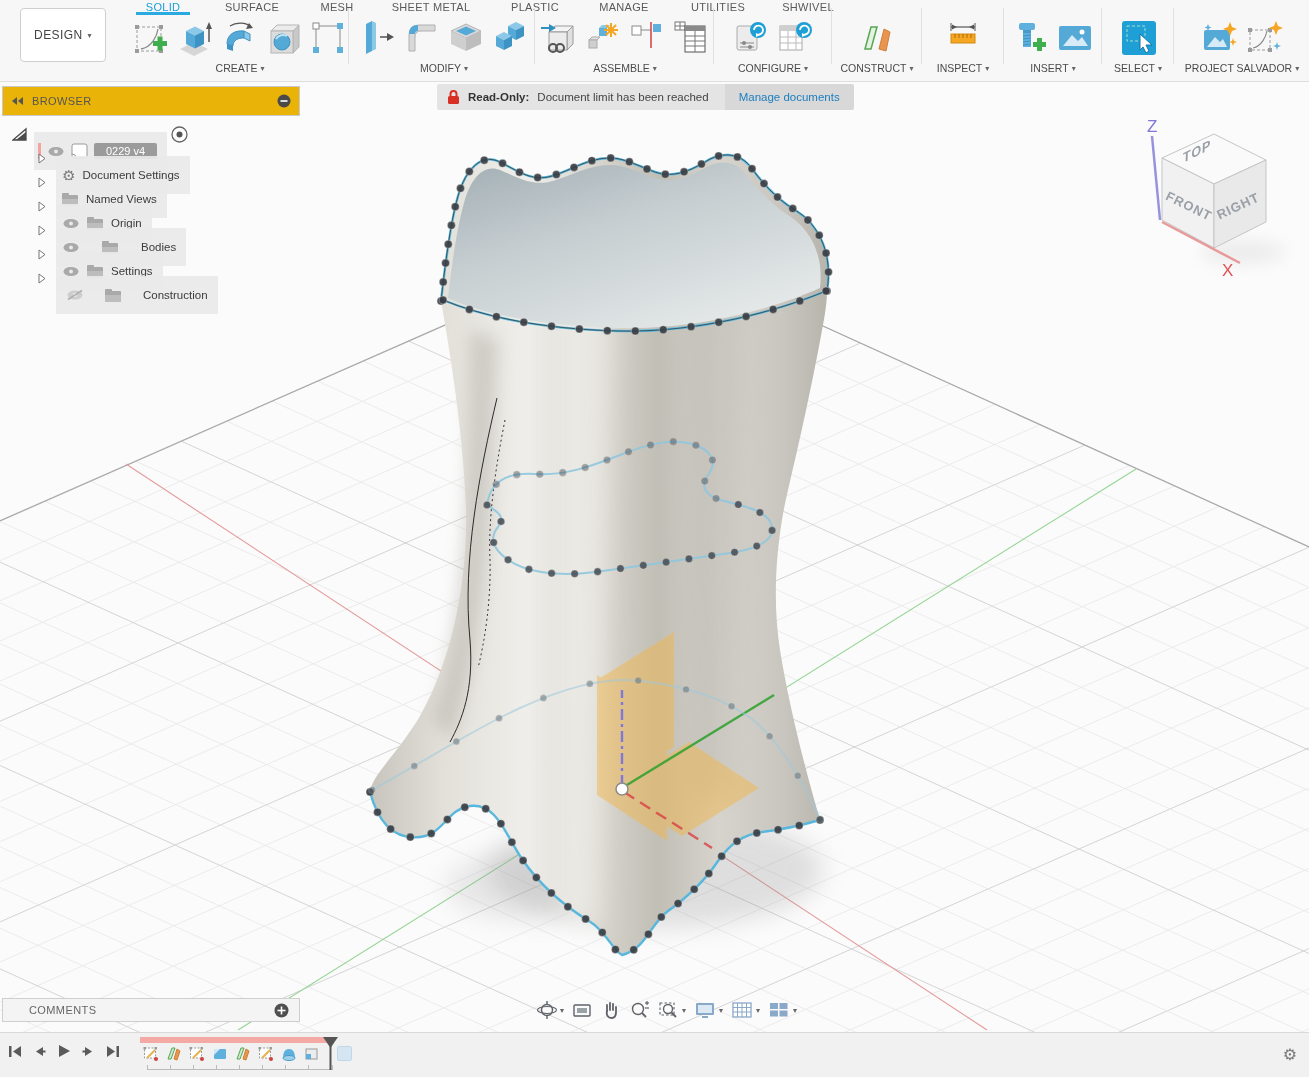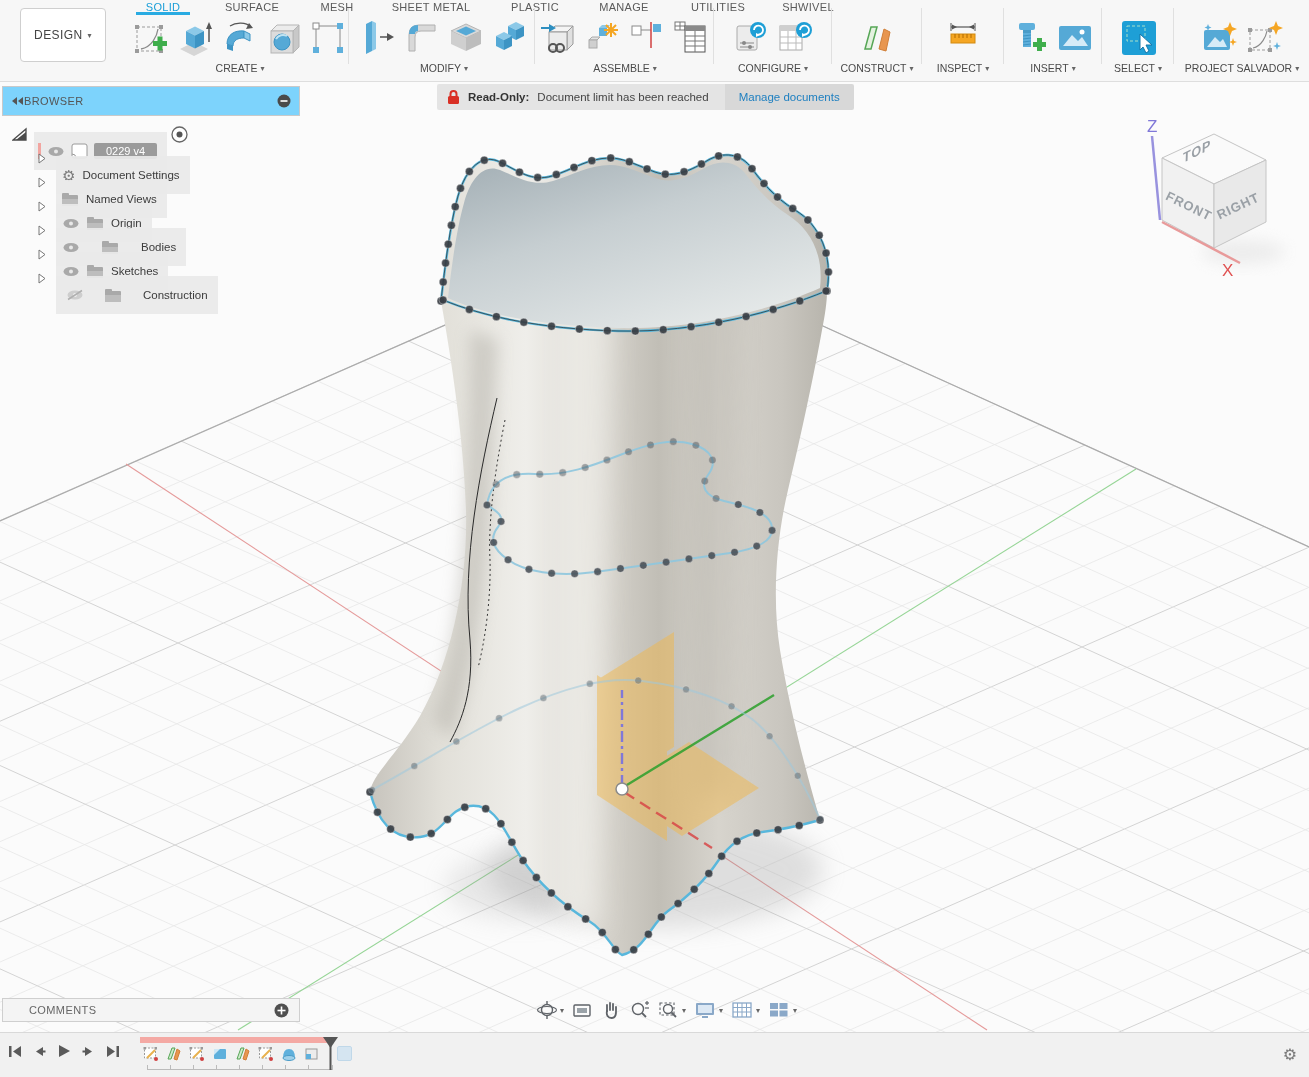--- a/index.html
+++ b/index.html
@@ -33,22 +33,22 @@
     border-radius:2px; overflow:hidden; }
   #readonly-main { background:#e4e4e4; display:flex; align-items:center;
     gap:8px; padding:0 16px 0 10px; color:#444; }
   #readonly-main b { color:#333; }
   #readonly-link-wrap { background:#d8d8d8; display:flex; align-items:center;
     padding:0 14px; }
   #readonly-link { color:#1d7fc0; cursor:pointer; }
 
   
   #browser { position:absolute; left:2px; top:86px; width:298px; z-index:30; }
-  #browser-header { height:23px; background:#7dd3fc; border:1px solid #c9c9c9;
-    display:flex; align-items:center; padding:14px 8px;
+  #browser-header { height:23px; background:#eab308; border:1px solid #c9c9c9;
+    display:flex; align-items:center; gap:8px; padding:14px 8px;
     font-size:11px; color:#555; letter-spacing:.4px; }
   #browser-header .spacer { flex:1; }
   .brow { position:relative; height:24px; display:flex; align-items:center; }
   .brow .hl { background:rgba(233,233,233,.92); display:flex; align-items:center;
     height:38px; padding-right:10px;margin-top:34px; }
   .brow-label { font-size:11.5px; color:#3c3c3c; white-space:nowrap; }
   .chip { background:#9b9b9b; color:#fff; font-size:11px; border-radius:2px;
     padding:2px 12px; }
   .micon { display:inline-flex; align-items:center; justify-content:center; }
   .gear-glyph { font-size:15px; color:#7c7c7c; line-height:1; }
@@ -786,21 +786,21 @@
     <div class="hl" style="margin-left:10px; padding-left:6px; gap:7px;">
       <svg width="18" height="11">
         <ellipse cx="9" cy="5.5" rx="7.5" ry="4.5" fill="#a9a9a9"></ellipse>
           <circle cx="9" cy="5.5" r="2" fill="#e8e8e8"></circle>
       </svg>
       <svg width="17" height="13">
         <rect x="0" y="0" width="7" height="5" rx="1" fill="#a9a9a9"></rect>
         <rect x="0" y="2" width="16" height="11" rx="1" fill="#a9a9a9"></rect>
         <rect x="0" y="6" width="16" height="7" fill="#bdbdbd"></rect>
       </svg>
-      <span class="brow-label">Sketches</span>
+      <span class="brow-label">Settings</span>
     </div>
   </div>
   <div class="brow">
     <svg width="8" height="11" style="margin-left:36px">
       <polygon points="1,1 7,5.5 1,10" fill="#fff" stroke="#777"></polygon>
     </svg>
     <div class="hl" style="margin-left:10px; padding-left:10px; gap:21px;">
       <svg width="18" height="12">
         <ellipse cx="9" cy="6" rx="7.5" ry="4.5" fill="#cecece"></ellipse>
           <circle cx="9" cy="6" r="2" fill="#efefef"></circle>

